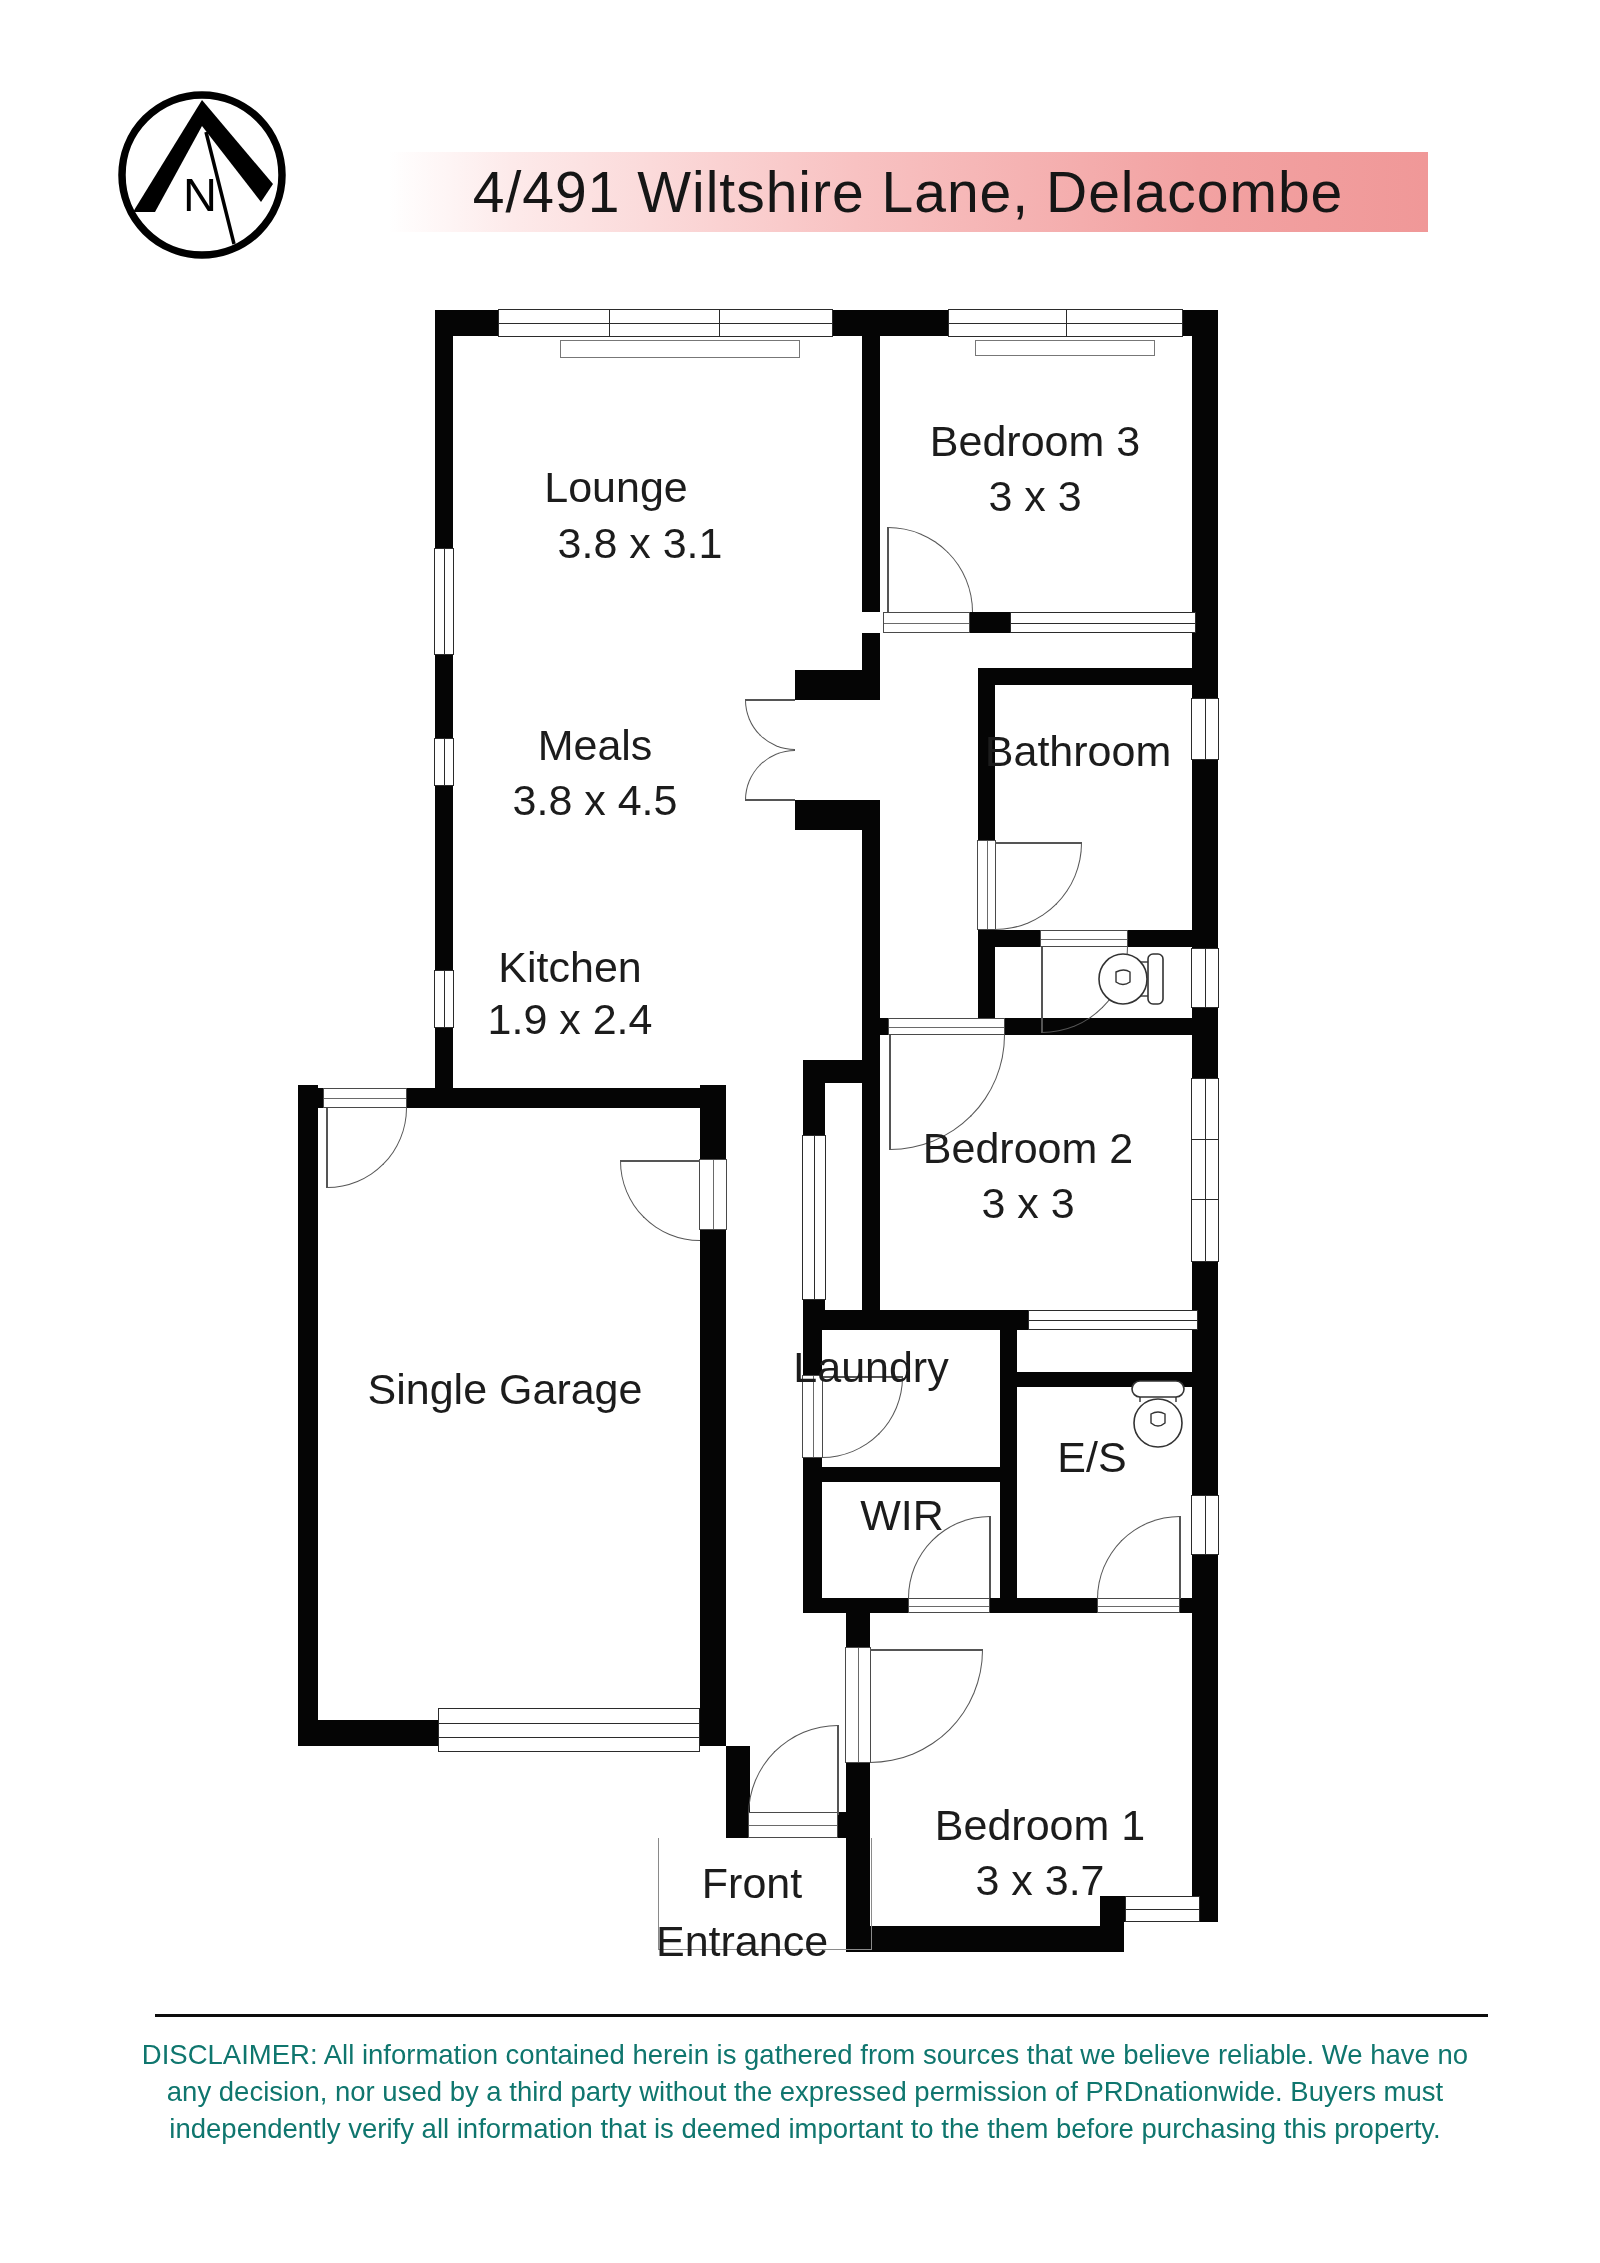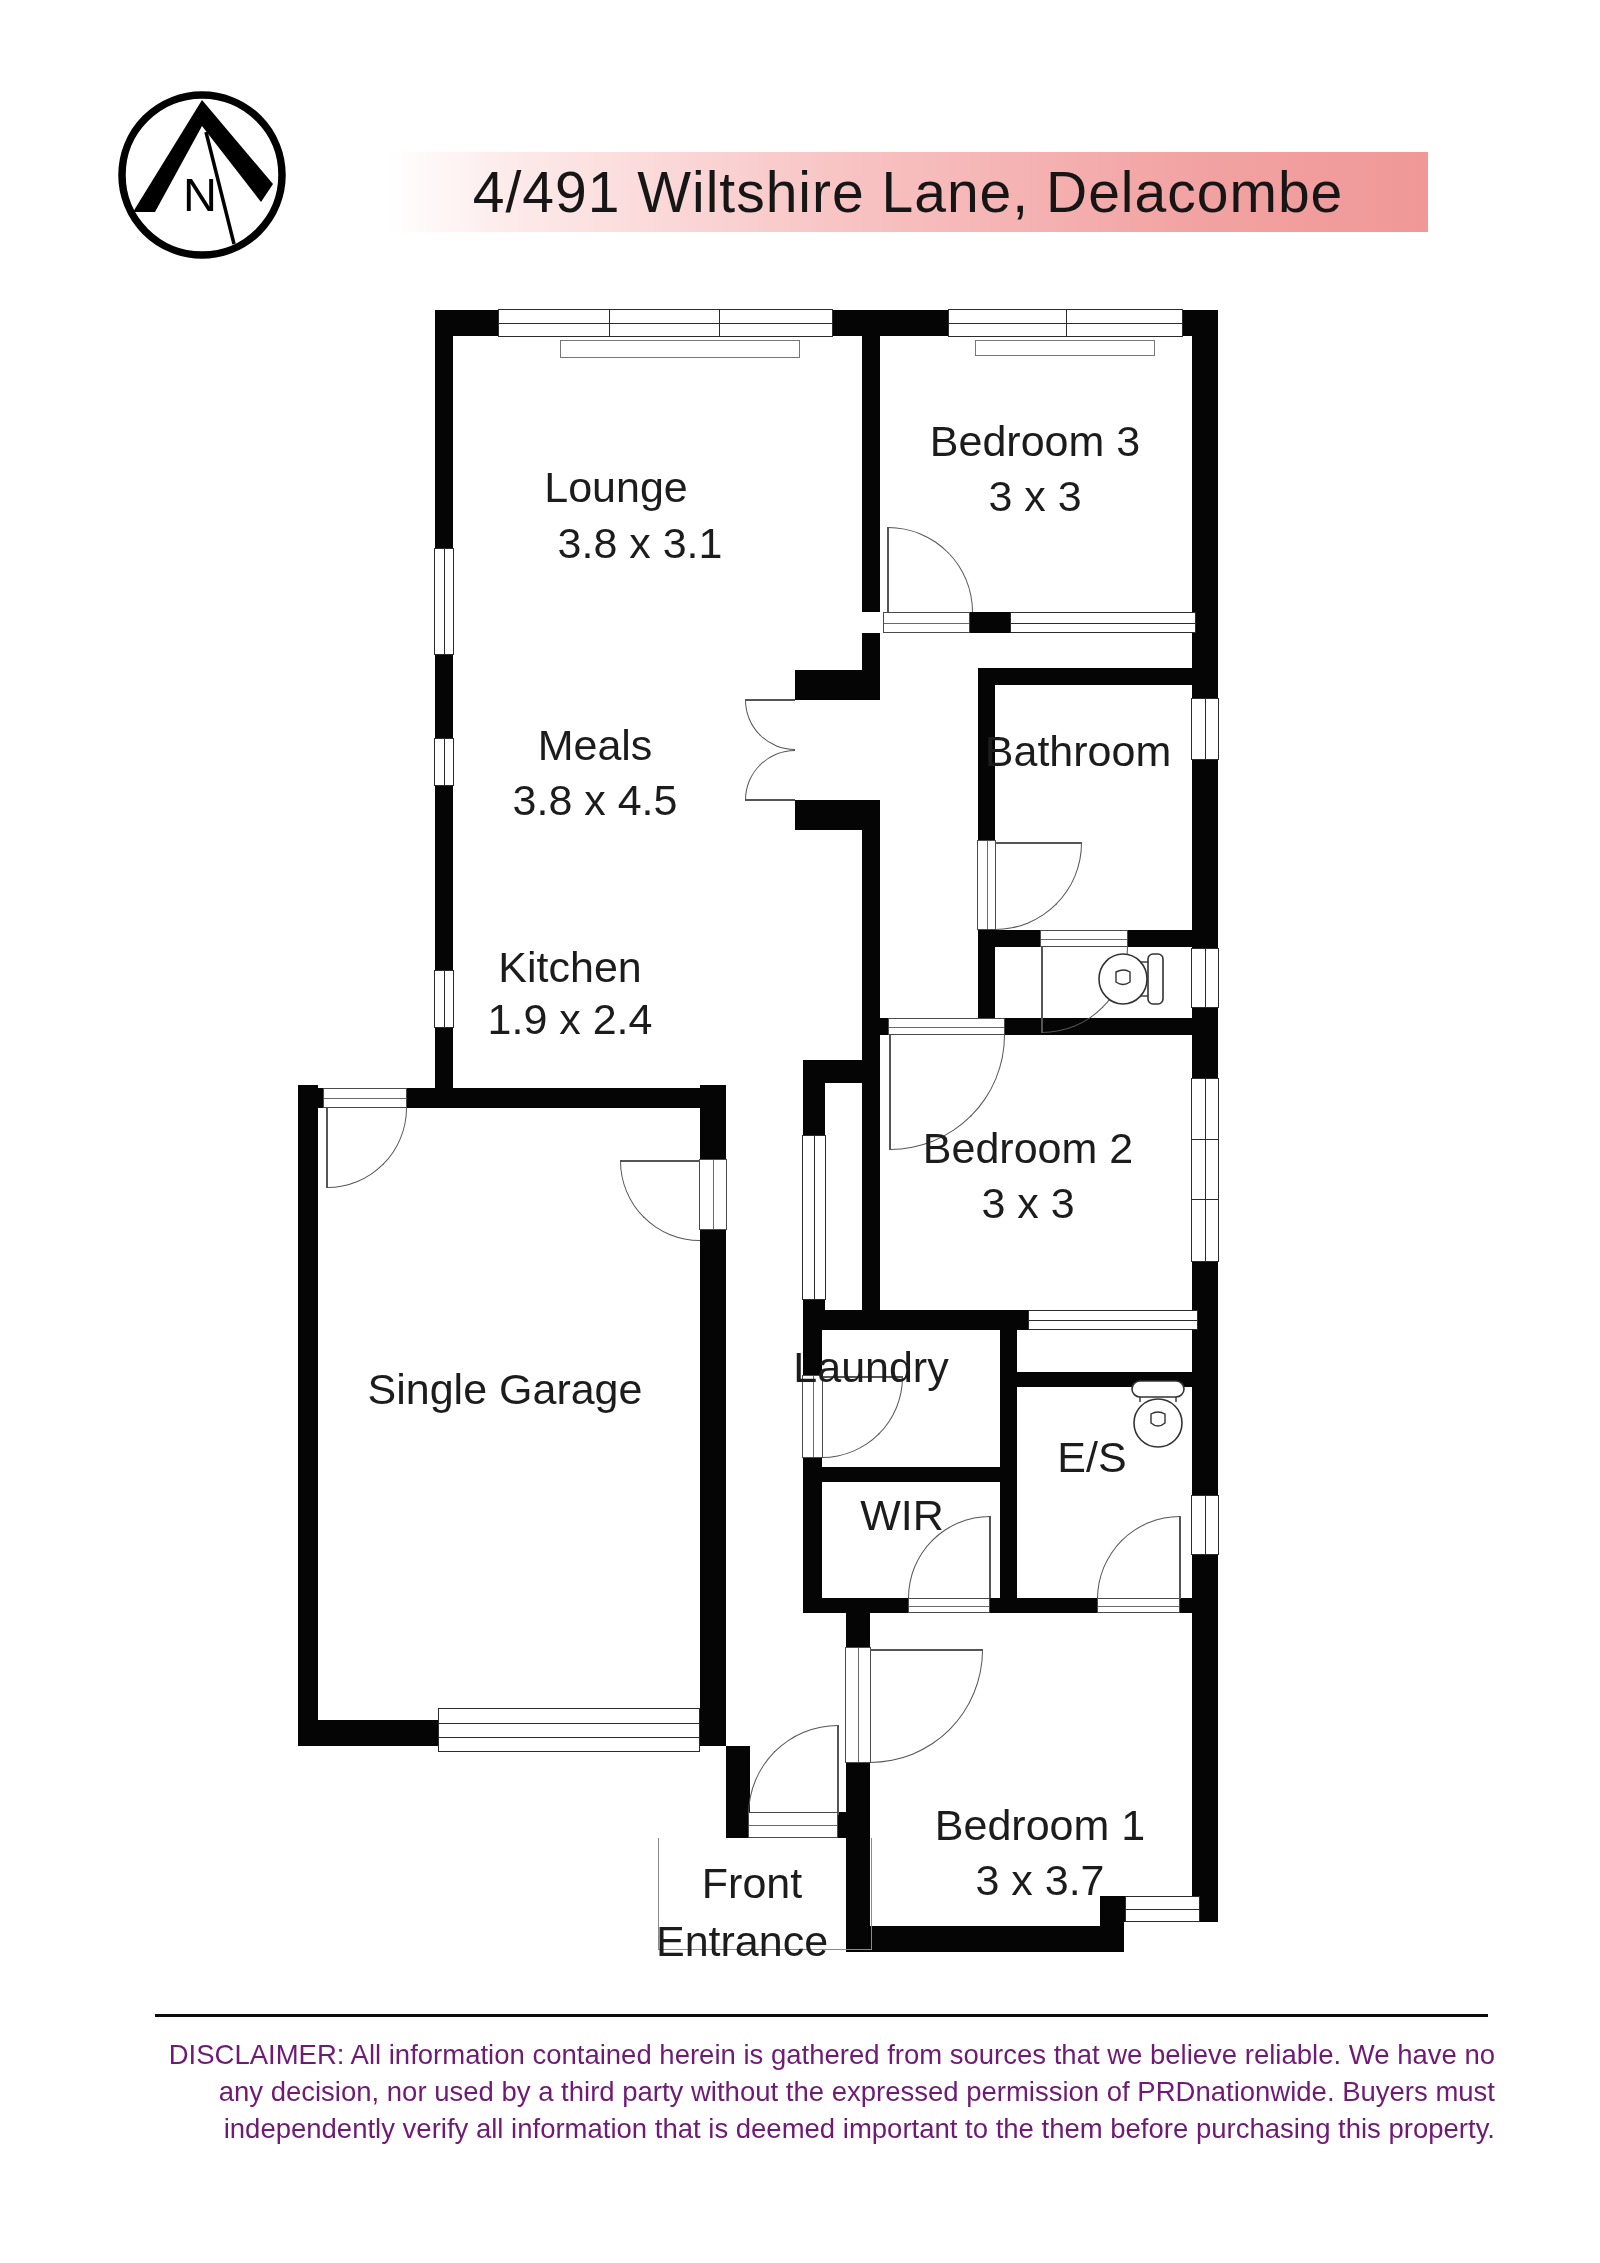--- a/index.html
+++ b/index.html
@@ -25,22 +25,22 @@
   .arc.bl{border-left:1.6px solid #555;border-bottom:1.6px solid #555;border-bottom-left-radius:100% 100%;}
   .arc.tr{border-right:1.6px solid #555;border-top:1.6px solid #555;border-top-right-radius:100% 100%;}
   .arc.tl{border-left:1.6px solid #555;border-top:1.6px solid #555;border-top-left-radius:100% 100%;}
   .panel{position:absolute;background:#555;}
   .sill{position:absolute;background:#fff;border:1px solid #777;box-sizing:border-box;}
   .porch{position:absolute;border:1px solid #8a8a8a;border-top:none;box-sizing:border-box;}
   .room-label{position:absolute;transform:translateX(-50%);font-size:43px;color:#1c1c1c;
       white-space:nowrap;line-height:1;}
   
   #sep{position:absolute;left:155px;top:2014px;width:1333px;height:3px;background:#0c0c0c;}
-  #disclaimer{position:absolute;left:115px;top:2036px;width:1380px;text-align:right;
-      font-size:27.5px;line-height:37px;color:#701a75;}
+  #disclaimer{position:absolute;left:115px;top:2036px;width:1380px;text-align:center;
+      font-size:27.5px;line-height:37px;color:#0f766e;}
   svg{position:absolute;}
 </style>
 </head>
 <body>
 
 <div id="stage">
 
   <svg style="left:113px;top:86px" width="178" height="178" viewBox="0 0 178 178">
     <circle cx="89" cy="89" r="80" fill="none" stroke="#000" stroke-width="7.5"></circle>
     <polygon points="89,14 20,126 42,126 89,40" fill="#000"></polygon>

